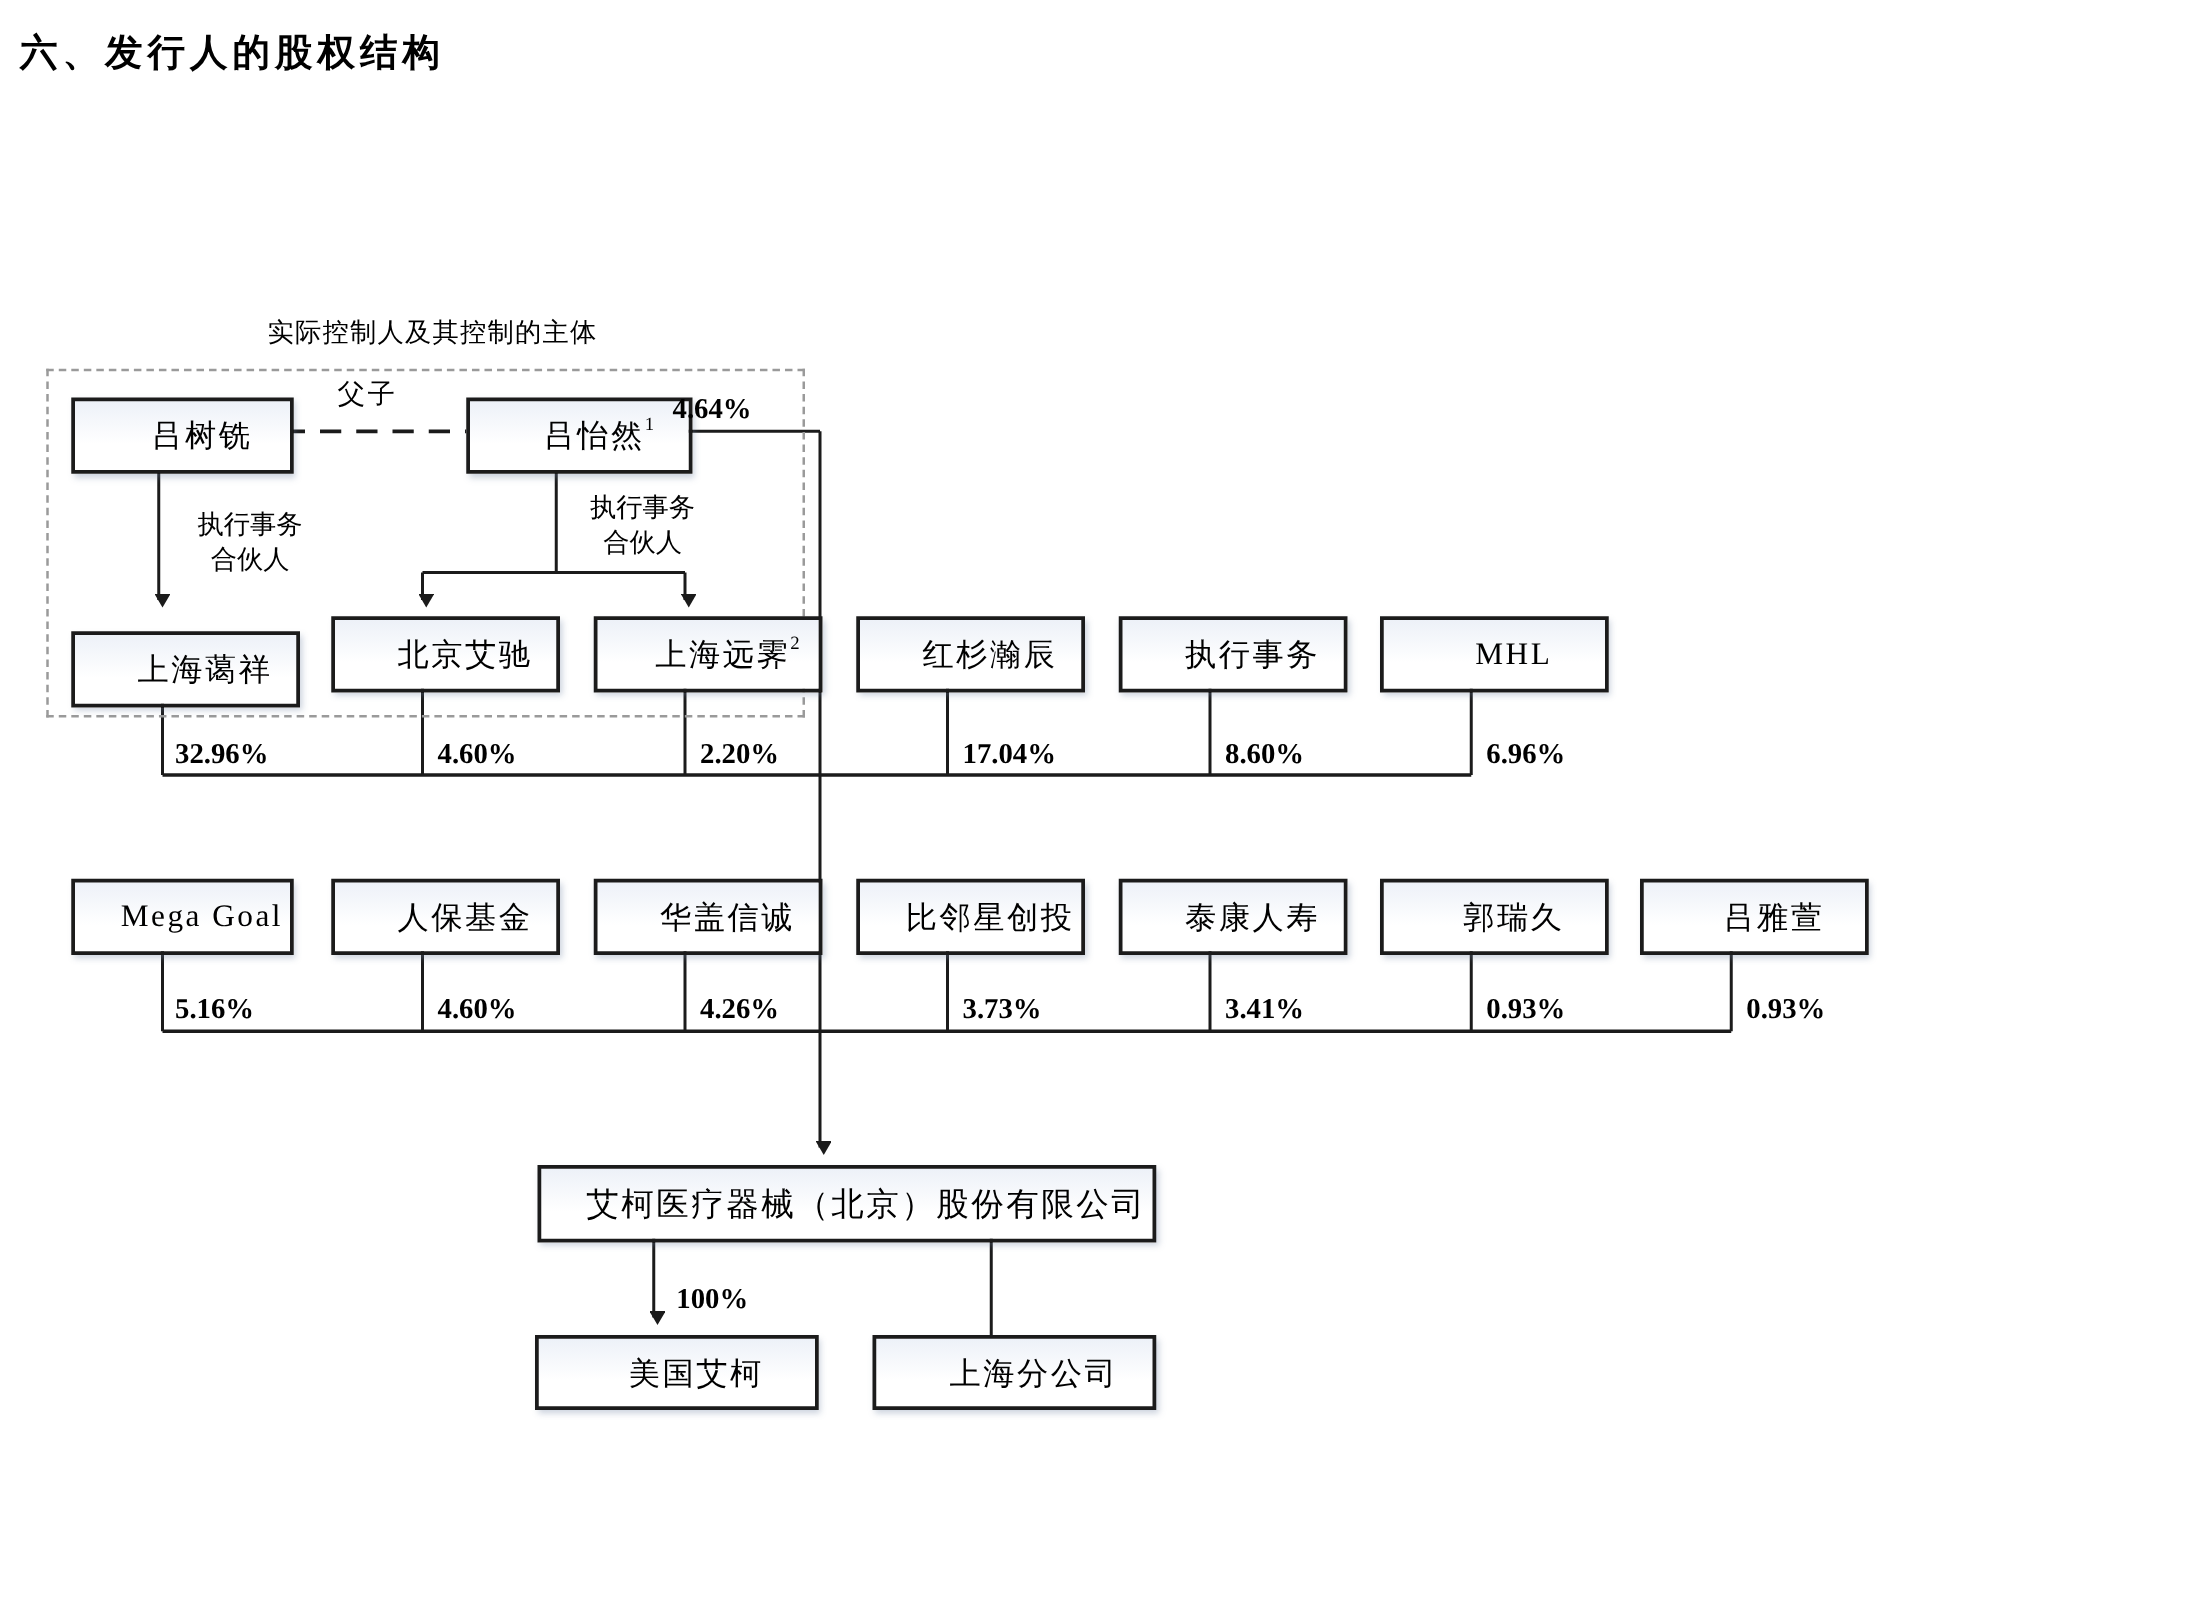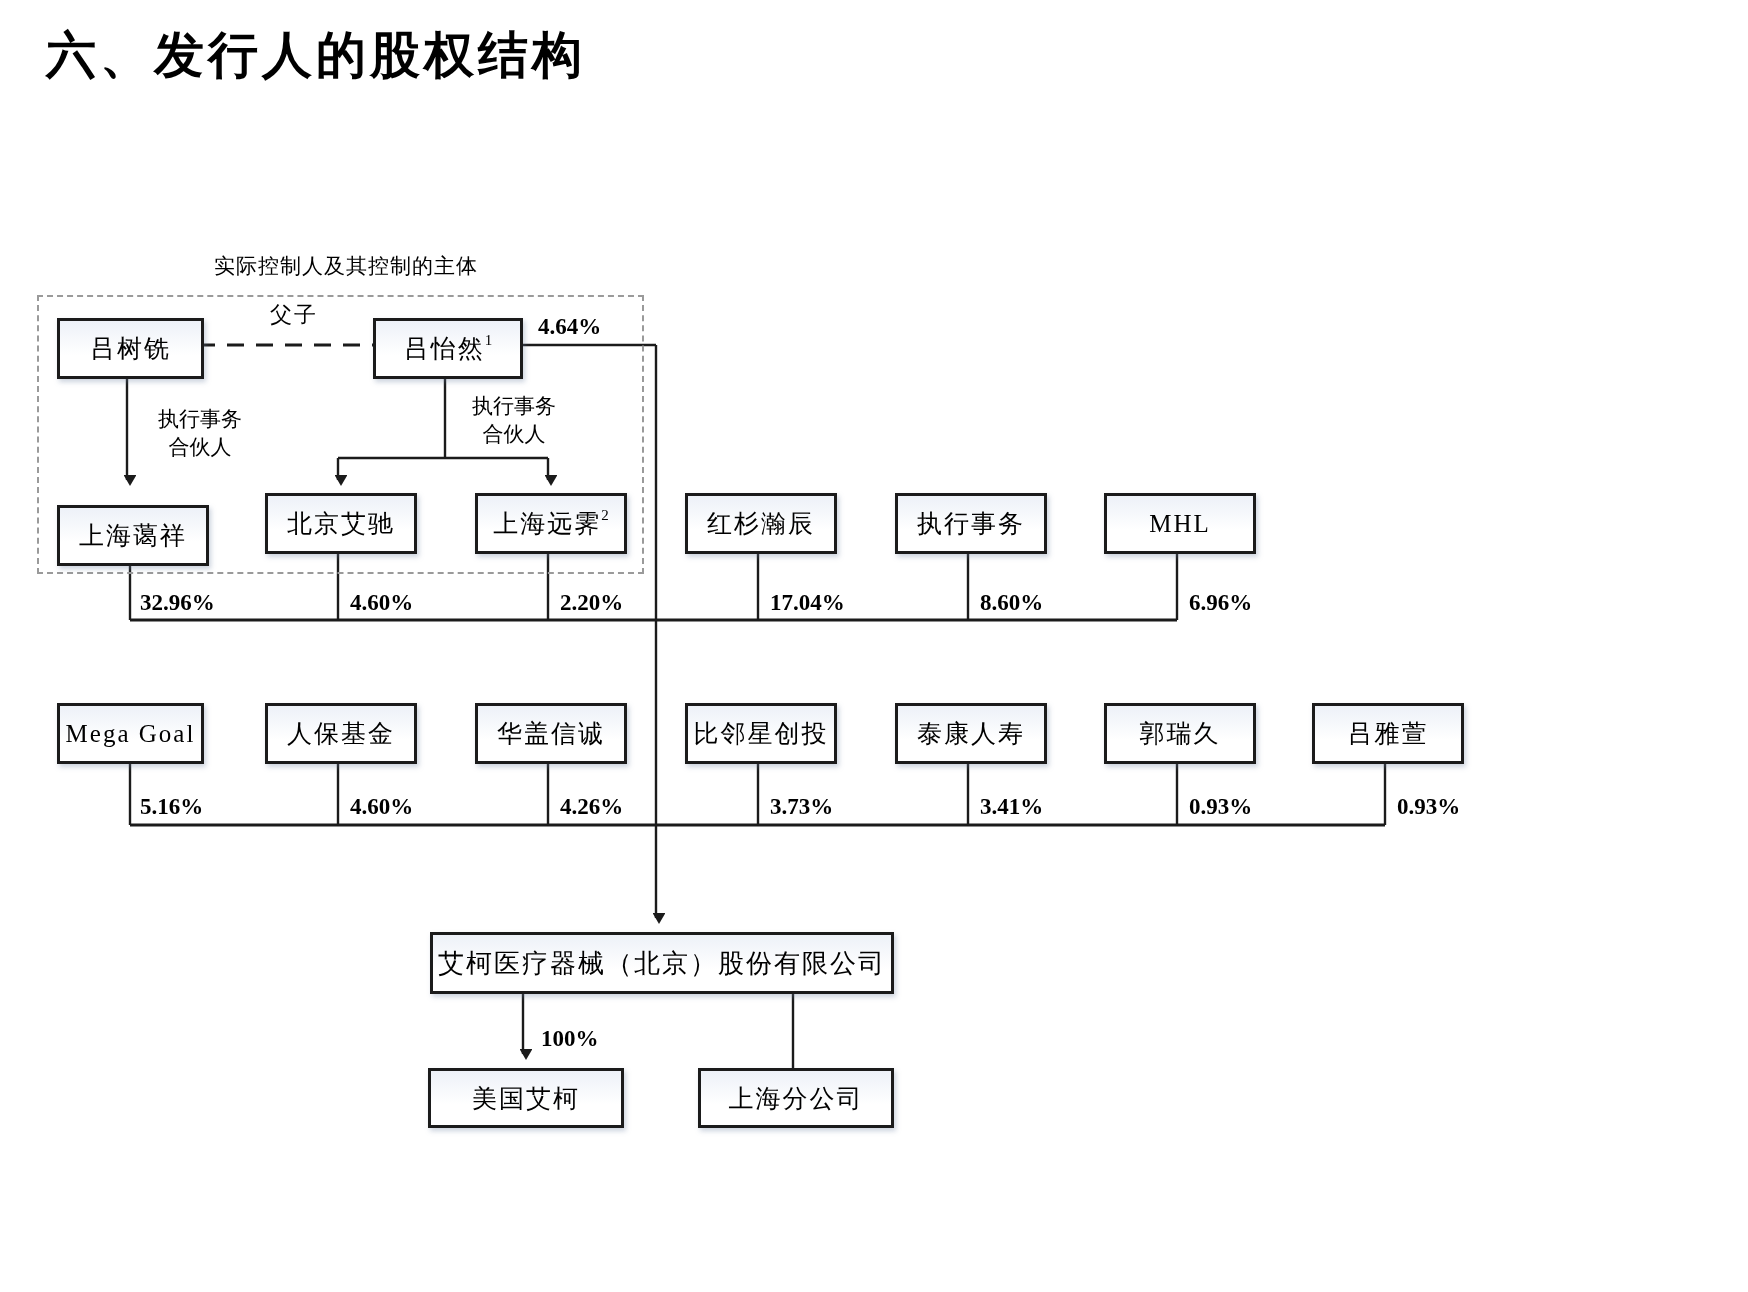--- a/index.html
+++ b/index.html
@@ -1,33 +1,33 @@
 <!DOCTYPE html>
 <html><head>
 <meta charset="utf-8">
 <style>
   html,body{margin:0;padding:0;background:#ffffff;}
   .canvas{position:relative;width:1748px;height:1292px;background:#ffffff;overflow:hidden;
           font-family:"Liberation Serif","DejaVu Serif",serif;color:#000;}
-  .page-title{position:absolute;left:46px;top:22px;margin:0;
+  .page-title{position:absolute;left:16px;top:22px;margin:0;
           font-family:"Liberation Sans","DejaVu Sans",sans-serif;font-weight:bold;
-          font-size:50px;letter-spacing:4px;}
+          font-size:30px;letter-spacing:4px;}
   .intro{position:absolute;left:104px;top:146px;margin:0;font-size:37px;letter-spacing:5px;}
 
   .diagram{position:absolute;left:0;top:0;width:1748px;height:1292px;}
   .lines{position:absolute;left:0;top:0;}
   .dashed-group{position:absolute;left:37px;top:295px;width:603px;height:275px;
           border:2px dashed #9a9a9a;background:transparent;}
   .group-label{position:absolute;left:214px;top:252px;font-size:21px;letter-spacing:1px;}
 
   .ebox{position:absolute;border:3px solid #1b1b1b;
           background:linear-gradient(180deg,#edf1f8 0%,#ffffff 62%);
           box-shadow:2px 3px 5px rgba(110,130,160,.35);
           display:flex;align-items:center;justify-content:center;
-          font-size:25px;letter-spacing:2px;white-space:nowrap;}
+          font-size:25px;letter-spacing:2px;white-space:nowrap;padding-left:31px;}
   .ebox sup{font-size:15px;line-height:0;position:relative;top:-9px;letter-spacing:0;}
   .company{font-size:26px;letter-spacing:2px;}
 
   .pct{position:absolute;font-size:23px;font-family:"Liberation Serif","DejaVu Serif",serif;font-weight:bold;}
   .rel-label{position:absolute;font-size:22px;letter-spacing:2px;}
   .duty{position:absolute;width:124px;text-align:center;font-size:21px;line-height:28px;}
 </style>
 </head>
 <body>
 

